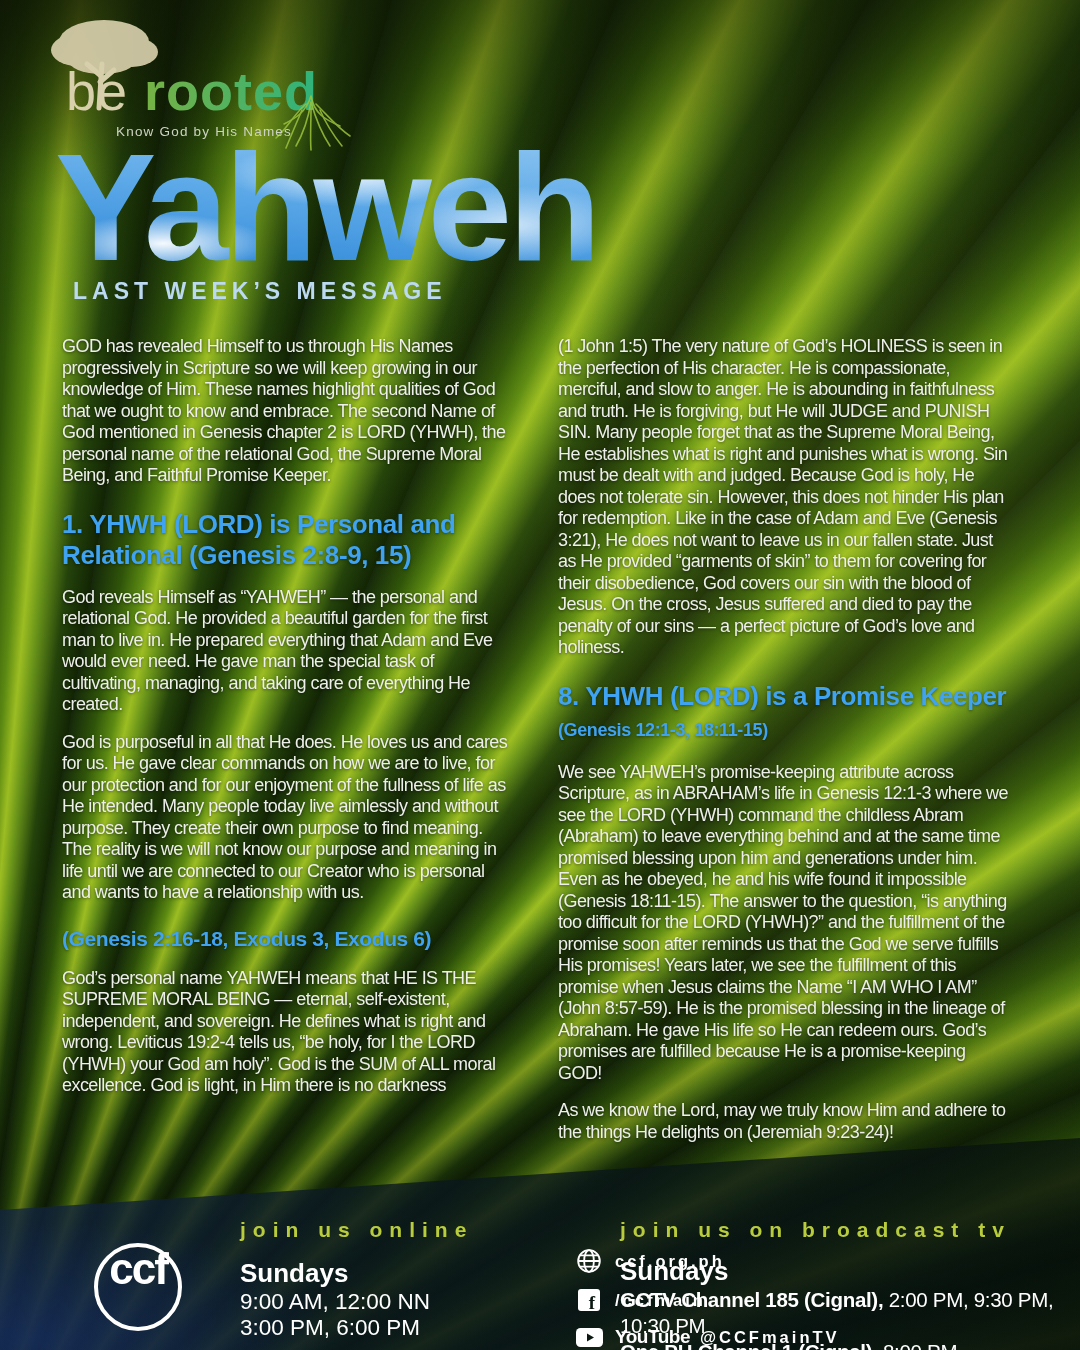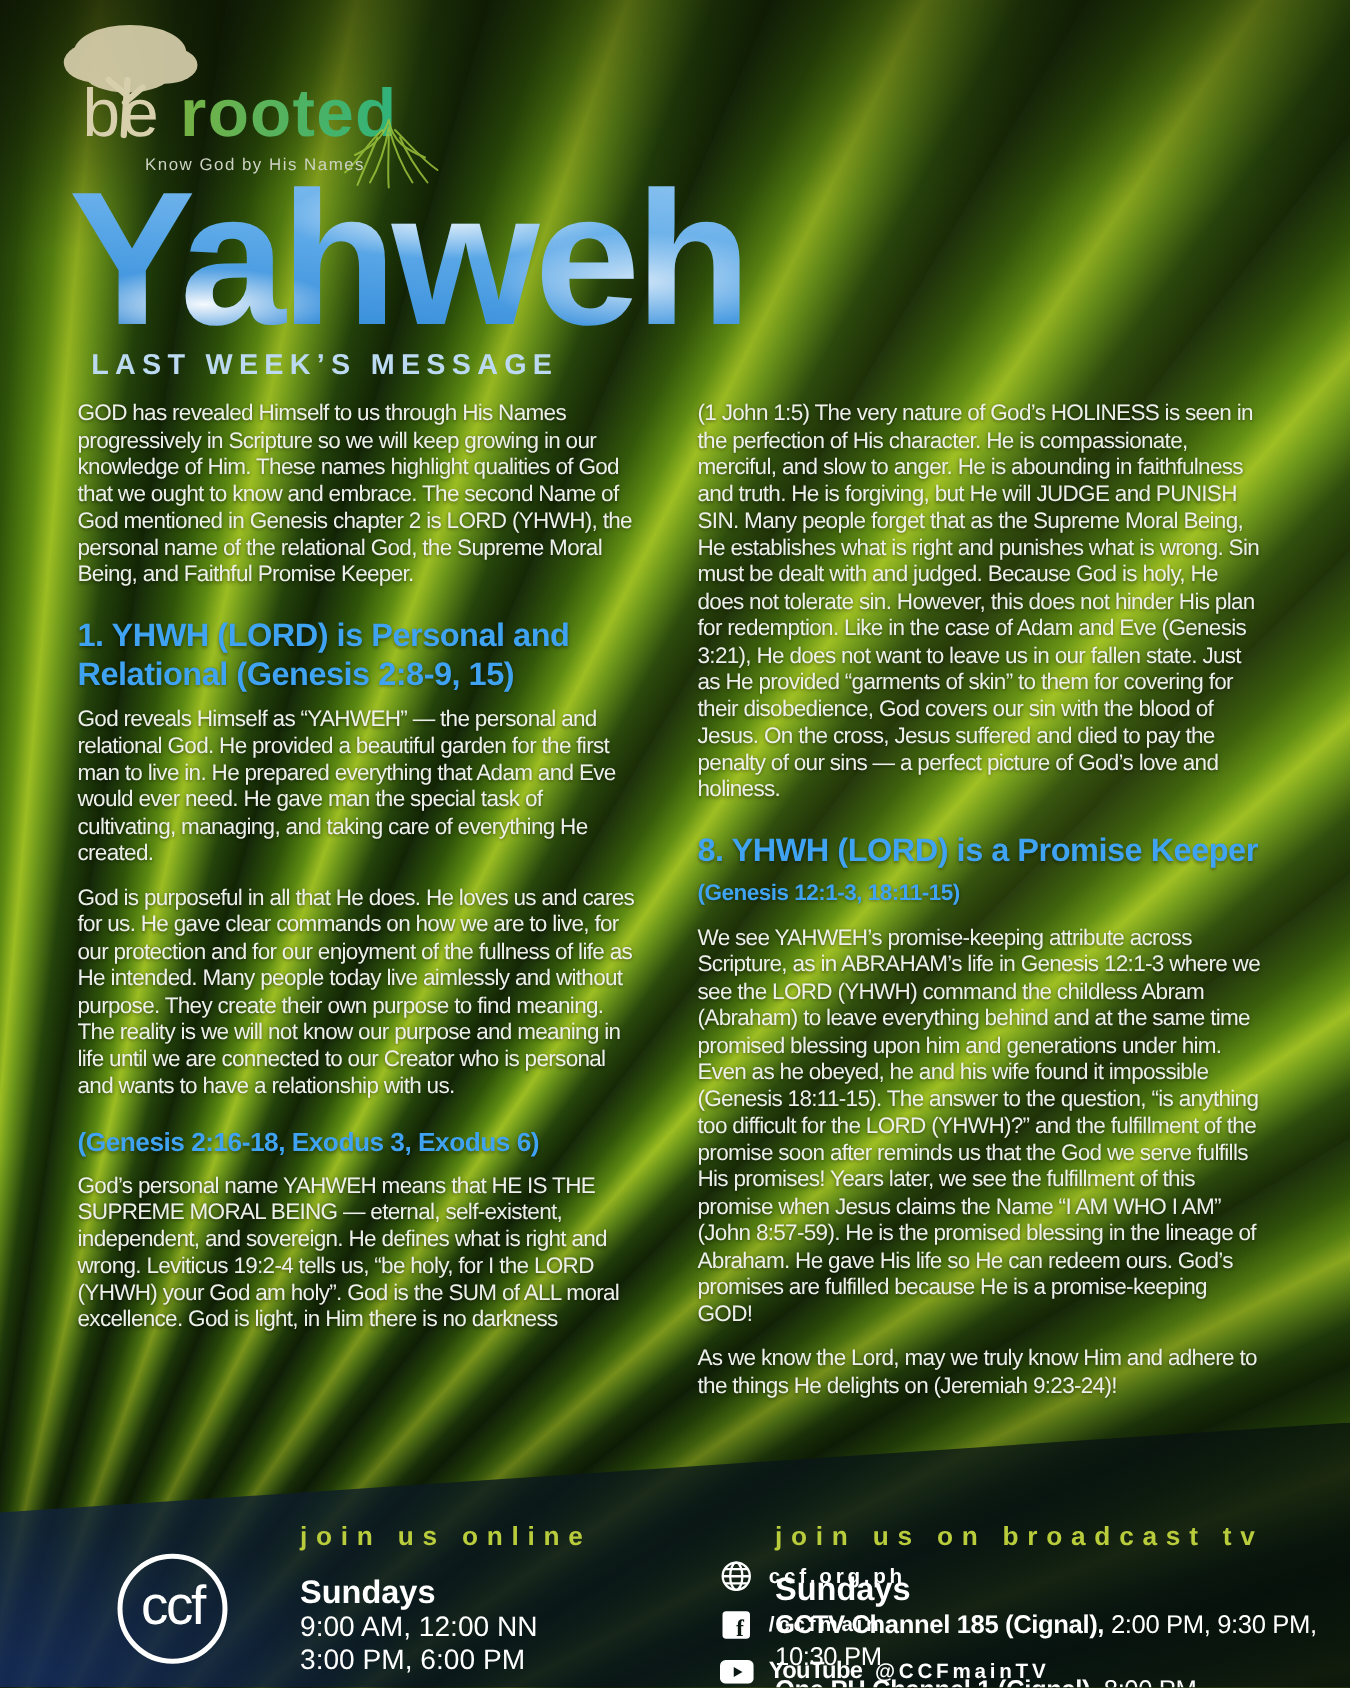--- a/index.html
+++ b/index.html
@@ -32,36 +32,36 @@
       radial-gradient(ellipse 190px 48px at 56% 28%, rgba(255,255,255,.85), rgba(255,255,255,0) 70%),
       radial-gradient(ellipse 170px 55px at 84% 62%, rgba(255,255,255,.7), rgba(255,255,255,0) 72%),
       linear-gradient(185deg,#8cc4f0 5%,#5da9e8 45%,#3e93dd 75%,#2f7fc9 100%);
     -webkit-background-clip:text;background-clip:text;color:transparent;
   }
   .subtitle{position:absolute;left:73px;top:278px;margin:0;font-size:23px;font-weight:700;letter-spacing:5px;color:#bcd9f2;text-align:center;}
   
   .col{position:absolute;top:320px;width:454px;color:#edefea;}
   .col-left{left:62px;}
   .col-right{left:558px;}
-  .col p{margin:0 0 14px;font-size:18px;line-height:21.5px;letter-spacing:-.55px;text-shadow:0 1px 3px rgba(0,0,0,.5);}
+  .col p{margin:16px 0 14px;font-size:18px;line-height:21.5px;letter-spacing:-.55px;text-shadow:0 1px 3px rgba(0,0,0,.5);}
   .sec{margin:22px 0 10px;font-size:26px;line-height:31px;font-weight:700;color:#3fa3f1;letter-spacing:-.4px;text-shadow:0 1px 3px rgba(0,0,0,.4);}
   .sec .ref-small{font-size:18px;}
   .sec .ref-block{display:block;font-size:21px;line-height:26px;margin-top:1px;}
   
   .footer-band{
     position:absolute;left:0;top:1138px;width:1080px;height:212px;
     background-image:
       radial-gradient(ellipse 430px 170px at 3% 95%, rgba(25,50,110,.55), rgba(25,50,110,0) 70%),
       linear-gradient(97deg, rgba(18,36,66,.78) 0%, rgba(10,24,30,.8) 35%, rgba(6,16,12,.74) 100%);
     clip-path:polygon(0 34%,100% 0,100% 100%,0 100%);
   }
   .ccf-logo{
     position:absolute;left:94px;top:1243px;width:88px;height:88px;border:4px solid #fff;border-radius:50%;
-    display:flex;align-items:center;justify-content:center;color:#fff;
-    font-size:44px;font-weight:400;letter-spacing:-2px;line-height:1;padding-bottom:4px;box-sizing:border-box;
+    display:flex;justify-content:center;color:#fff;
+    font-size:44px;font-weight:700;letter-spacing:-2px;line-height:1;padding-bottom:4px;box-sizing:border-box;
   }
   .f-label{font-size:21px;font-weight:700;letter-spacing:7px;color:#b9cc3c;}
   .online{position:absolute;left:240px;top:1218px;color:#fff;}
   .online .day{font-size:26px;font-weight:700;margin-top:16px;}
   .online .time{font-size:22.5px;line-height:26px;}
   .social{position:absolute;left:575px;top:1248px;color:#fff;}
   .social-row{display:flex;align-items:center;margin-bottom:14px;}
   .social-row .s-icon{width:28px;display:flex;justify-content:center;margin-right:12px;}
   .social-label{font-size:16.5px;font-weight:700;letter-spacing:3px;}
   .yt-wordmark{font-size:19px;font-weight:700;letter-spacing:-.5px;margin-right:10px;}

